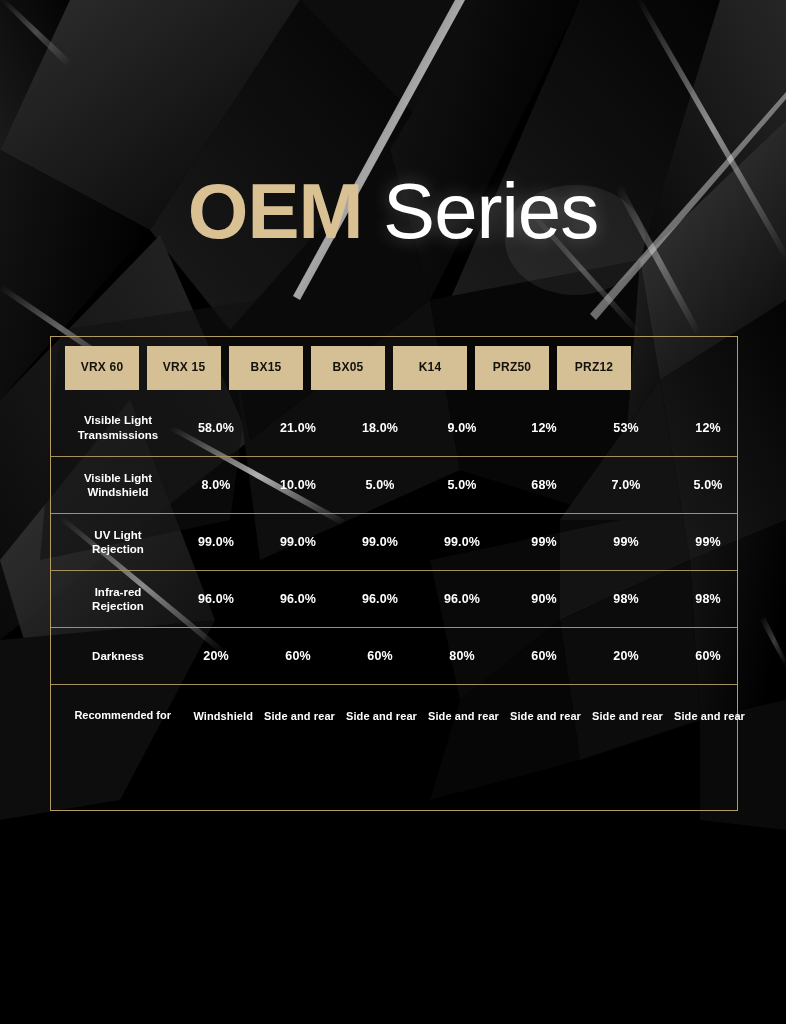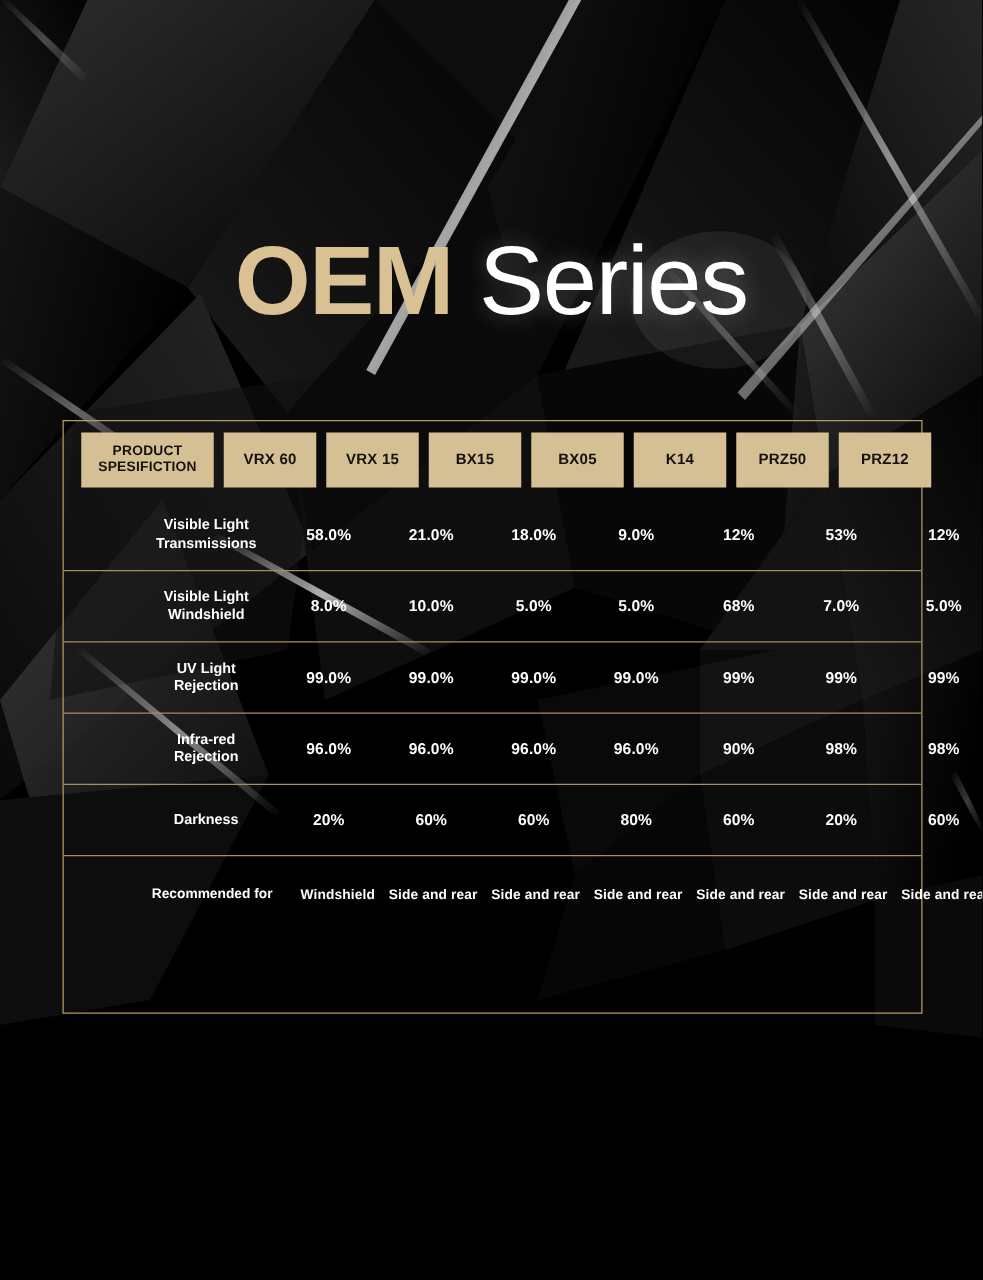--- a/index.html
+++ b/index.html
@@ -29,21 +29,21 @@
     inset: 0;
     width: 786px;
     height: 1024px;
     pointer-events: none;
   }
 
   
   #title-block {
     position: absolute;
     left: 0;
-    top: 185px;
+    top: 172px;
     width: 786px;
     text-align: center;
     z-index: 5;
     line-height: 1;
   }
   .title-word {
     font-size: 78px;
     letter-spacing: -1px;
     display: inline;
   }
@@ -120,21 +120,20 @@
 
   .rlabel {
     flex: 0 0 auto;
     width: 106px;
     margin-right: 8px;
     color: #ffffff;
     font-weight: 700;
     font-size: 11.5px;
     text-align: center;
     line-height: 1.25;
-    margin-left: 47px;
   }
   .rcell {
     flex: 0 0 auto;
     width: 74px;
     margin-right: 8px;
     color: #ffffff;
     font-weight: 700;
     font-size: 12.5px;
     text-align: center;
     letter-spacing: 0.1px;
@@ -229,26 +228,20 @@
   </svg>
 
   <div id="title-block">
     <span class="title-word" id="title-oem">OEM</span><span class="title-word" id="title-series"> Series</span>
   </div>
 
   <div id="spec-table">
     <div class="table-inner">
 
       <div class="head-row">
-        <div class="head-cell first">
-          <span>
-            <span>PRODUCT</span><br>
-            <span>SPESIFICTION</span>
-          </span>
-        </div>
         <div class="head-cell">VRX 60</div>
         <div class="head-cell">VRX 15</div>
         <div class="head-cell">BX15</div>
         <div class="head-cell">BX05</div>
         <div class="head-cell">K14</div>
         <div class="head-cell">PRZ50</div>
         <div class="head-cell last">PRZ12</div>
       </div>
 
       <div class="spec-row no-line">

